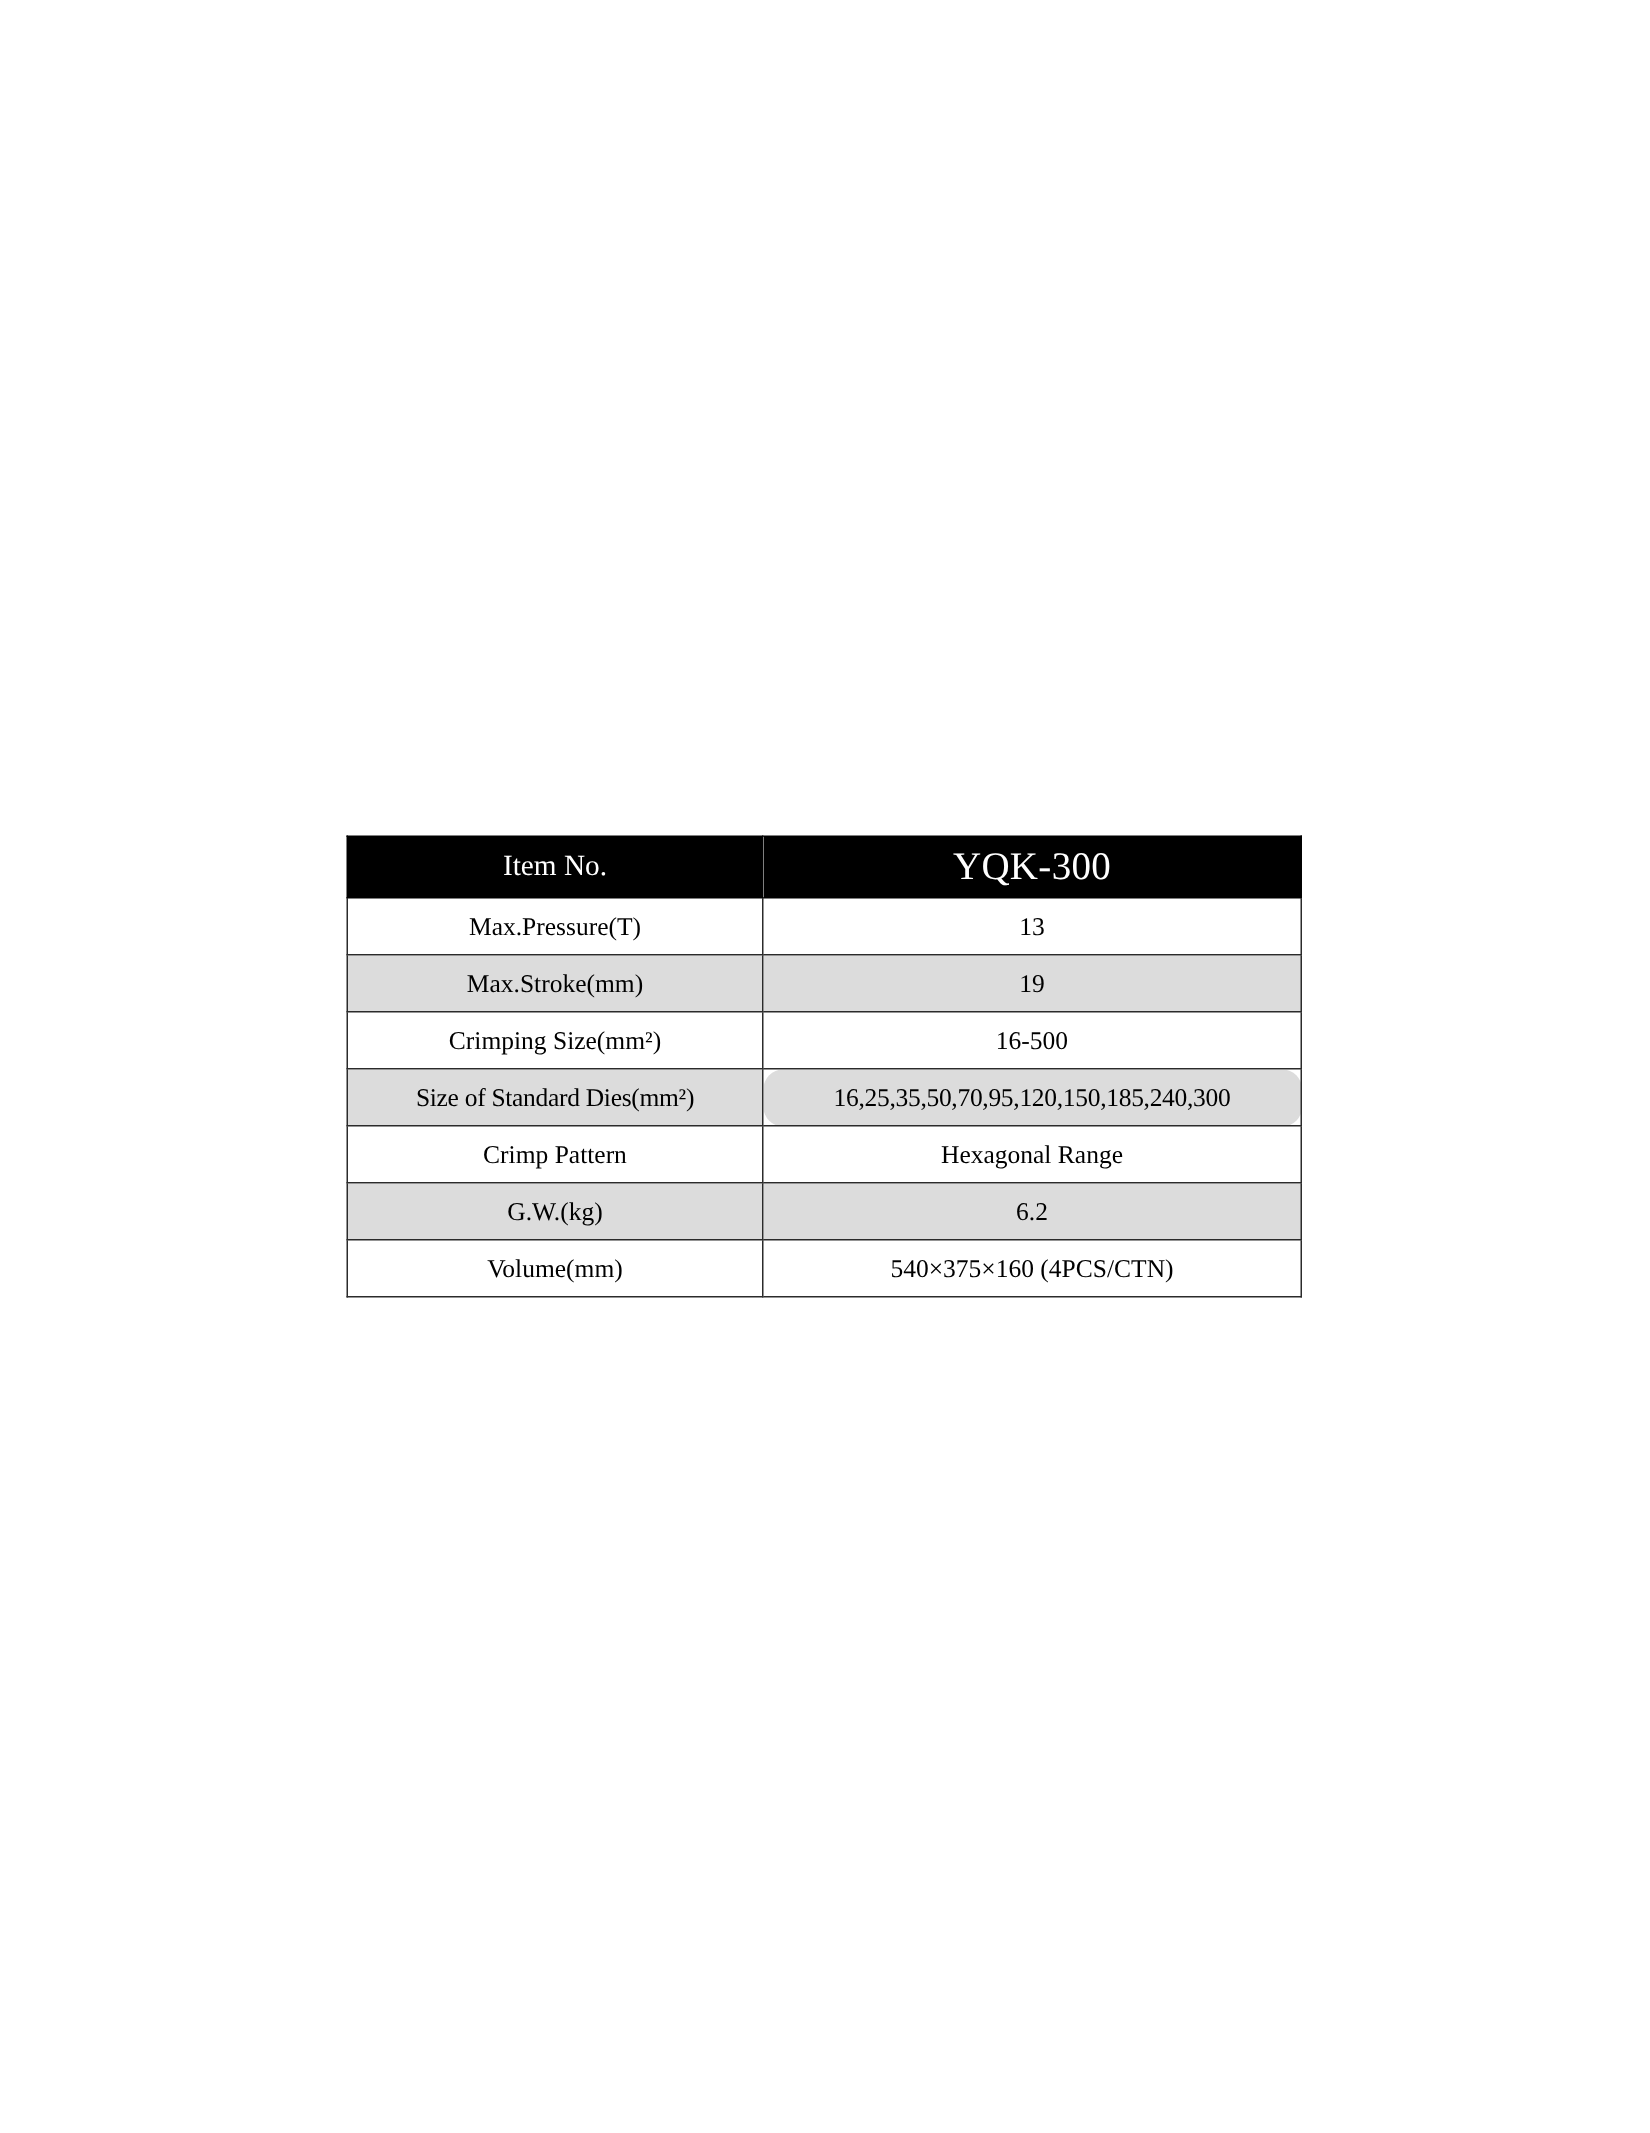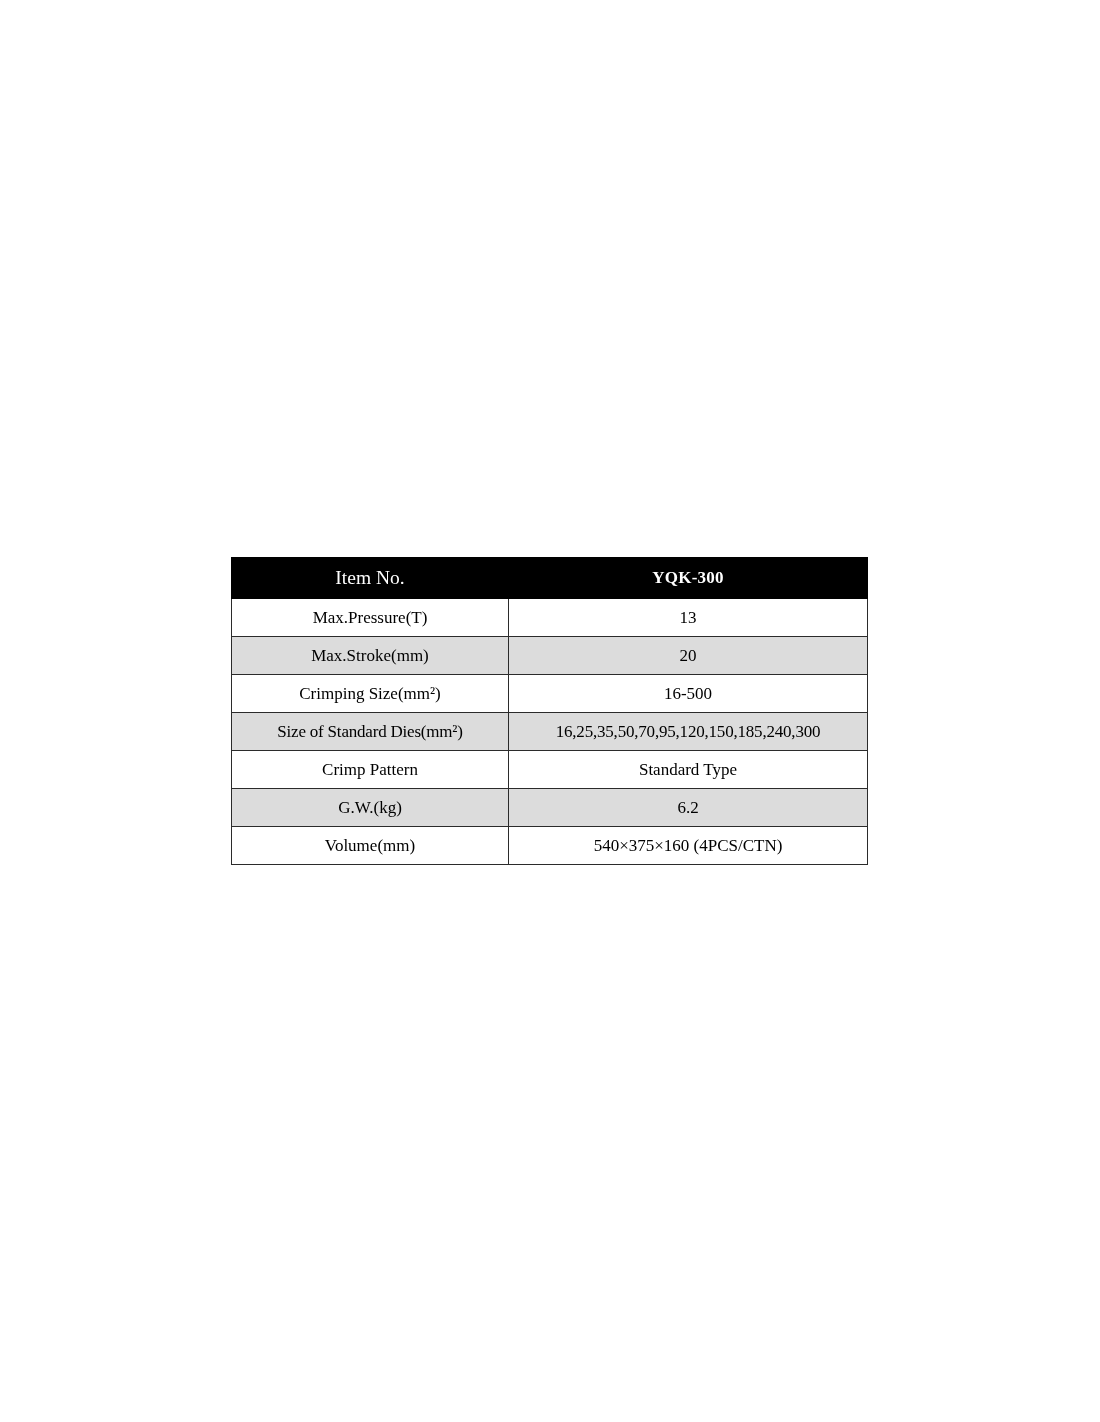--- a/index.html
+++ b/index.html
@@ -40,38 +40,39 @@
   table.spec col.c-label { width: 277px; }
   table.spec col.c-value { width: 359px; }
 
   tr.header-row td {
     background: #000000;
     color: #ffffff;
     height: 40px;
     border: 1px solid #000000;
   }
   tr.header-row td.model {
-    font-weight: bold;
-    font-size: 17px;
+    font-weight: normal;
+    font-size: 26px;
     letter-spacing: 0.2px;
   }
   tr.header-row td.item {
     font-weight: normal;
     font-size: 19.5px;
   }
   tr.shaded td {
     background: #dcdcdc;
     text-align: center;
   }
   tr.plain td {
     background: #ffffff;
   }
   td.value-tight {
     font-size: 18.5px;
     letter-spacing: -0.2px;
+    border-radius: 13px;
   }
   td.label-tight {
     font-size: 18.5px;
     letter-spacing: -0.2px;
     margin-top: 34px;
   }
 </style>
 </head>
 <body>
 
@@ -85,33 +86,33 @@
       <tr class="header-row">
         <td class="item">Item No.</td>
         <td class="model">YQK-300</td>
       </tr>
       <tr class="plain">
         <td>Max.Pressure(T)</td>
         <td>13</td>
       </tr>
       <tr class="shaded">
         <td>Max.Stroke(mm)</td>
-        <td>20</td>
+        <td>19</td>
       </tr>
       <tr class="plain">
         <td>Crimping Size(mm²)</td>
         <td>16-500</td>
       </tr>
       <tr class="shaded">
         <td class="label-tight">Size of Standard Dies(mm²)</td>
         <td class="value-tight">16,25,35,50,70,95,120,150,185,240,300</td>
       </tr>
       <tr class="plain">
         <td>Crimp Pattern</td>
-        <td>Standard Type</td>
+        <td>Hexagonal Range</td>
       </tr>
       <tr class="shaded">
         <td>G.W.(kg)</td>
         <td>6.2</td>
       </tr>
       <tr class="plain">
         <td>Volume(mm)</td>
         <td>540×375×160 (4PCS/CTN)</td>
       </tr>
     </tbody>

